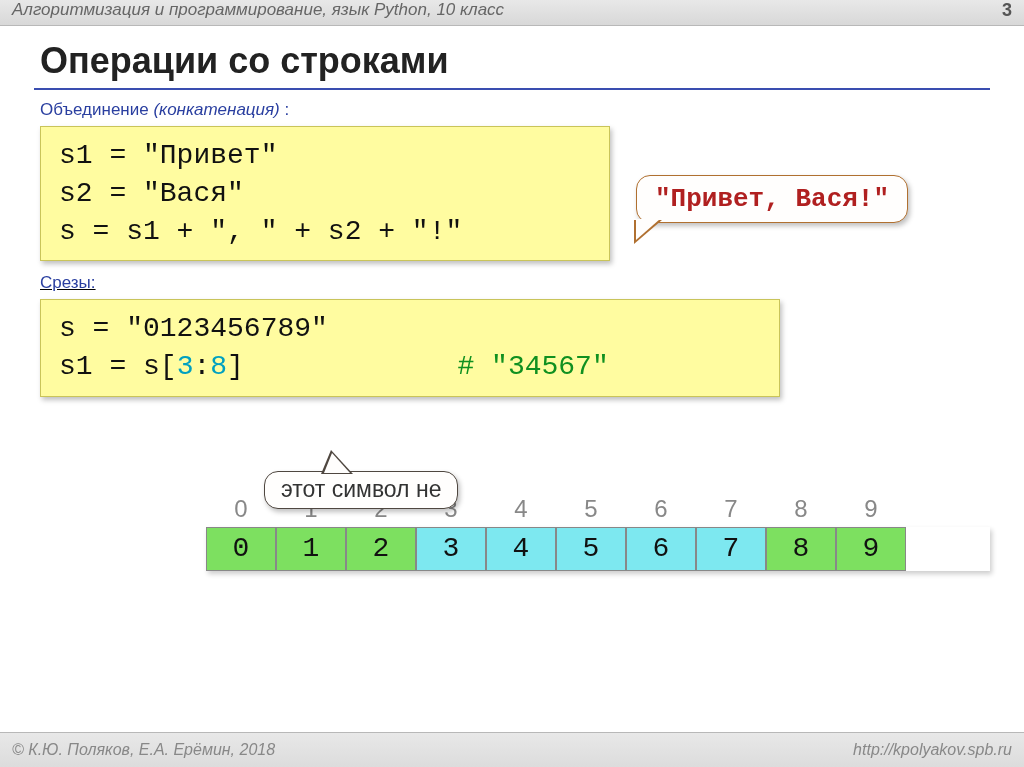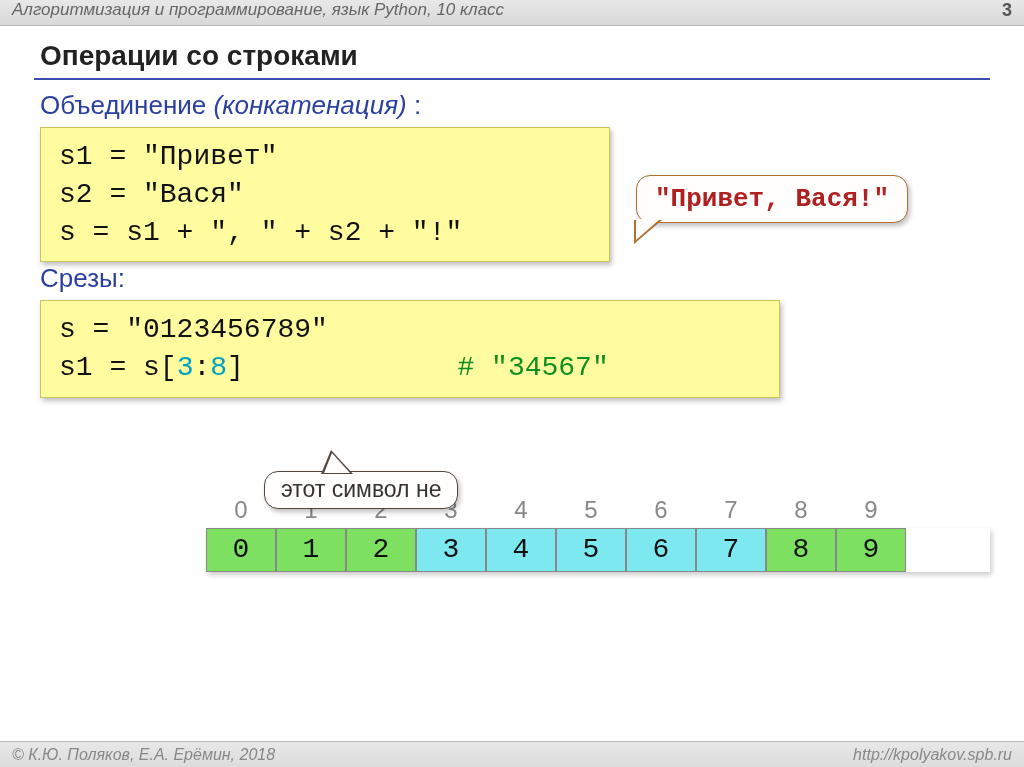--- a/index.html
+++ b/index.html
@@ -26,33 +26,33 @@
   .header .pagenum {
     font-style: normal;
     font-weight: bold;
     color: #555;
     font-size: 18px;
   }
   .content {
     padding: 14px 34px 0 34px;
   }
   .title {
-    font-size: 28px;
+    font-size: 36px;
     font-weight: bold;
     color: #222;
     margin-bottom: 6px;
     padding-left: 6px;
   }
   .rule {
     border: none;
     border-top: 2px solid #3a4eb0;
     margin-bottom: 10px;
   }
   .subhead {
-    font-size: 26px;
+    font-size: 17px;
     color: #2a3fa0;
     margin-bottom: 6px;
     padding-left: 6px;
   }
   .subhead .ital { font-style: italic; }
   .codebox {
     background: #fffca0;
     border: 1.5px solid #c9c45a;
     box-shadow: 2px 3px 5px rgba(0,0,0,0.25);
     padding: 10px 18px;
@@ -163,26 +163,26 @@
   .cell.cyan  { background: #7de8f0; }
   .footer {
     position: absolute;
     bottom: 0; left: 0; right: 0;
     height: 26px;
     background: linear-gradient(#e8e8e8, #dcdcdc);
     border-top: 1px solid #b8b8b8;
     display: flex;
     align-items: center;
     justify-content: space-between;
-    padding: 8px 12px;
+    padding: 17px 12px;
     font-style: italic;
     color: #888;
     font-size: 16px;
   }
-  .sub2block { margin-top: 1px; }
+  .sub2block { margin-top: 12px; text-decoration: underline; }
 </style>
 </head>
 <body>
 
 <div class="header">
   <span>Алгоритмизация и программирование, язык Python, 10 класс</span>
   <span class="pagenum">3</span>
 </div>
 
 <div class="content">

